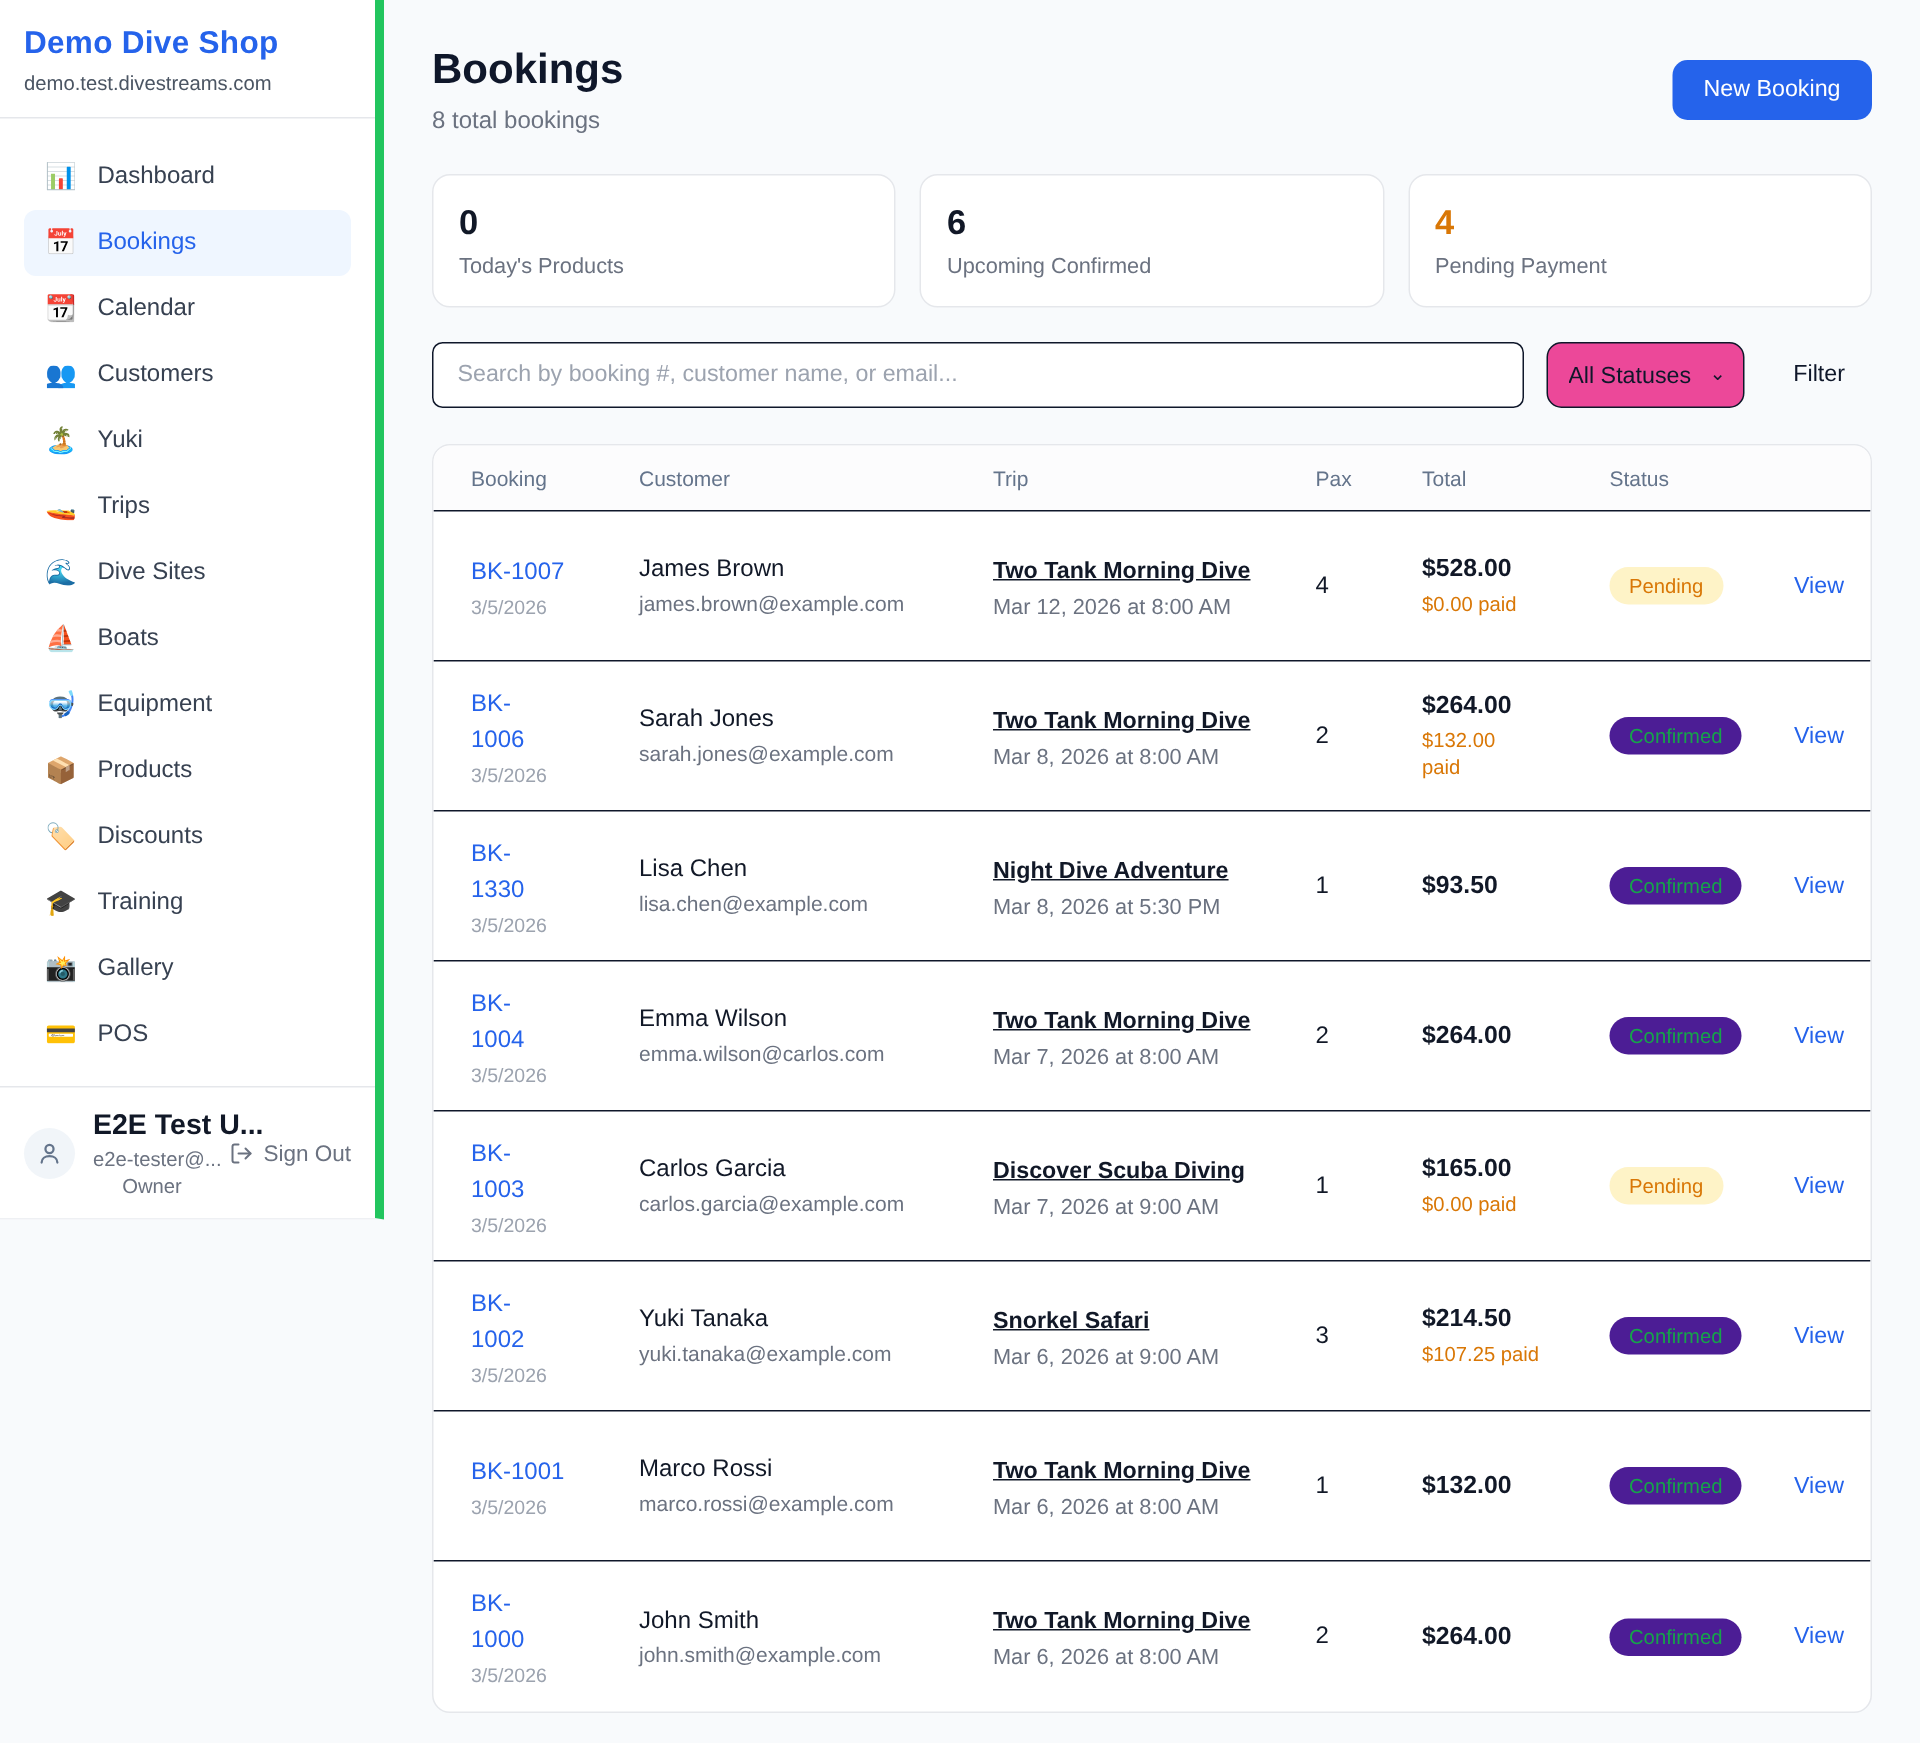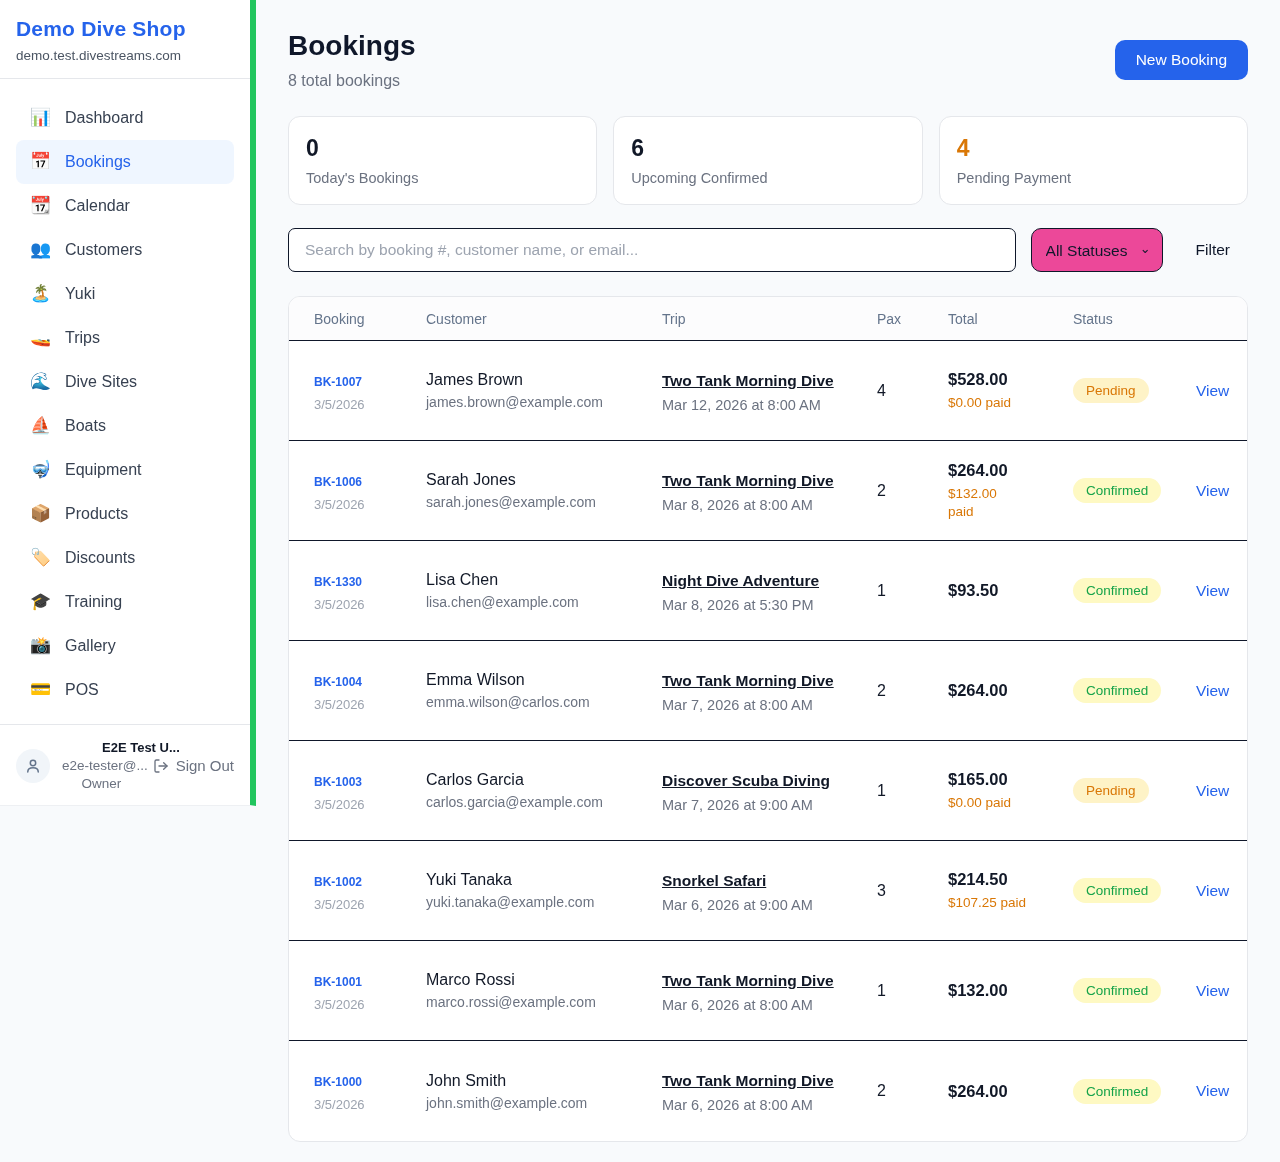--- a/index.html
+++ b/index.html
@@ -37,21 +37,21 @@
     border-top: 1px solid #e5e7eb;
     padding: 15px 16px 14px;
     display: flex; align-items: center; gap: 12px;
   }
   .avatar {
     width: 34px; height: 34px; border-radius: 50%;
     background: #f1f5f9; flex: none;
     display: flex; align-items: center; justify-content: center;
   }
   .user-info { min-width: 0; }
-  .user-name { font-size: 13px; font-weight: bold; color: #111827; white-space: nowrap; margin-left: 40px; }
+  .user-name { font-size: 19px; font-weight: bold; color: #111827; white-space: nowrap; }
   .user-email { font-size: 13.5px; color: #6b7280; margin-top: 3px; white-space: nowrap; }
   .user-role { font-size: 13.5px; color: #6b7280; margin-top: 3px; text-align: center; }
   .sign-out {
     margin-left: auto; display: flex; align-items: center; gap: 7px;
     color: #6b7280; font-size: 15px; background: none; border: none;
     font-family: inherit; cursor: pointer; white-space: nowrap;
   }
 
   
   .main { margin-left: 256px; padding: 30px 32px 0; }
@@ -110,37 +110,37 @@
     background: #fcfcfd;
     color: #64748b; font-size: 14px; font-weight: 500;
     border-bottom: 1px solid #0f172a;
   }
   .t-row {
     height: 100px; align-items: center;
     border-bottom: 1px solid #0f172a;
   }
   .t-row:last-child { border-bottom: none; }
 
-  .bk-id { color: #2563eb; font-size: 12px; font-weight: 700; line-height: 24px; }
+  .bk-id { color: #2563eb; font-size: 16px; font-weight: 400; line-height: 24px; }
   .bk-id.wrap { max-width: 56px; }
   .bk-date { color: #9ca3af; font-size: 13px; margin-top: 3px; }
   .cust-name { font-size: 16px; color: #111827; }
   .cust-email { font-size: 14px; color: #6b7280; margin-top: 5px; }
   .trip-name { font-size: 15.5px; font-weight: 600; color: #111827; max-width: 185px; line-height: 23px; text-decoration: underline; }
   .trip-time { font-size: 14.5px; color: #6b7280; margin-top: 5px; }
   .pax { font-size: 16px; color: #111827; }
   .total-amt { font-size: 16.5px; font-weight: bold; color: #111827; }
   .total-paid { font-size: 13.5px; color: #d97706; margin-top: 5px; line-height: 18px; }
   .total-paid.wrap { max-width: 62px; }
   .badge {
     display: inline-block; padding: 5px 13px; border-radius: 999px;
     font-size: 13.5px;
   }
   .badge.pending { background: #fef3c7; color: #d97706; }
-  .badge.confirmed { background: #fef9c3; color: #16a34a; }
+  .badge.confirmed { background: #4c1d95; color: #16a34a; }
   .view-link { color: #2563eb; font-size: 15.5px; font-weight: 500; cursor: pointer; }
 </style>
 </head>
 <body>
 
 <aside class="sidebar">
   <div class="sidebar-header">
     <div class="shop-name">Demo Dive Shop</div>
     <div class="shop-domain">demo.test.divestreams.com</div>
   </div>
@@ -233,21 +233,21 @@
     <div>
       <h1 class="page-title">Bookings</h1>
       <div class="page-subtitle">8 total bookings</div>
     </div>
     <button class="btn-primary">New Booking</button>
   </div>
 
   <div class="stats-row">
     <div class="stat-card">
       <div class="stat-value">0</div>
-      <div class="stat-label">Today's Bookings</div>
+      <div class="stat-label">Today's Products</div>
     </div>
     <div class="stat-card">
       <div class="stat-value">6</div>
       <div class="stat-label">Upcoming Confirmed</div>
     </div>
     <div class="stat-card">
       <div class="stat-value" id="stat-val-2" style="color: rgb(217, 119, 6);">4</div>
       <div class="stat-label">Pending Payment</div>
     </div>
   </div>

